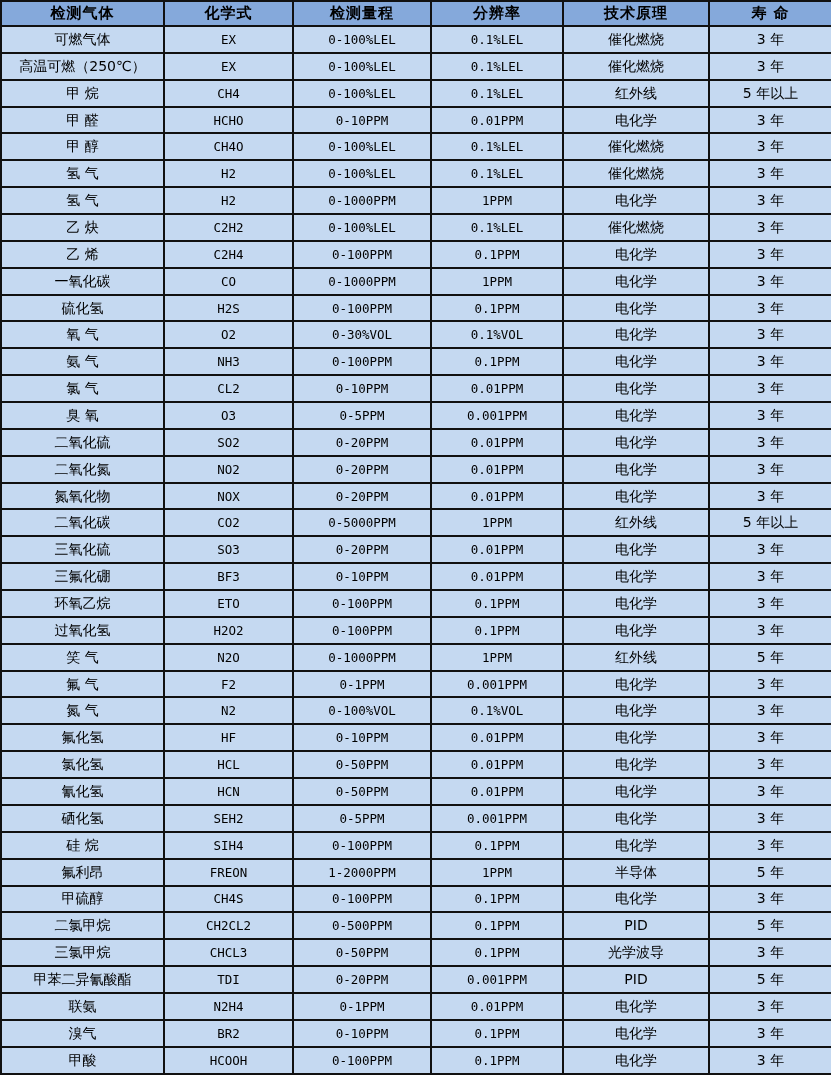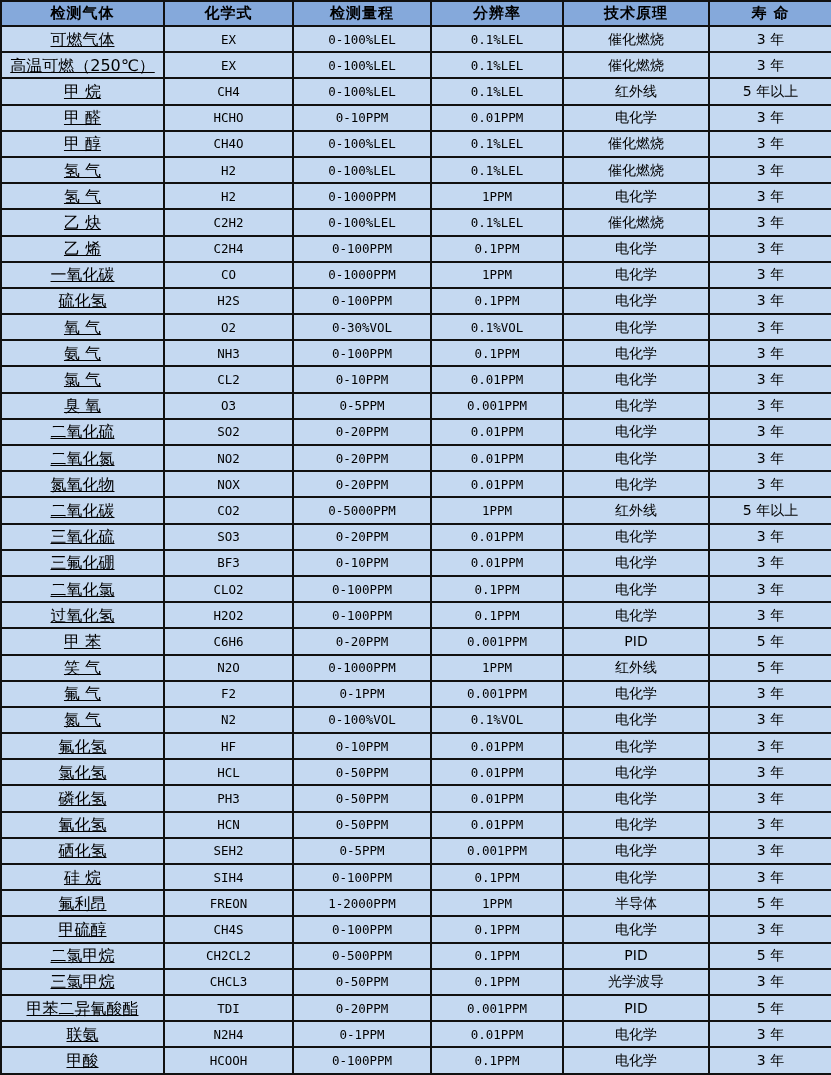--- a/index.html
+++ b/index.html
@@ -40,22 +40,21 @@
     background: #c5d9f1;
     font-size: 14px;
     height: 21px;
     line-height: 21px;
   }
   .spec td.latin {
     font-family: "DejaVu Sans Mono", "Liberation Mono", monospace;
     font-size: 12.5px;
   }
   .spec td.gas-name {
-    font-size: 16px;
-    text-decoration: underline;
+    font-size: 14px;
   }
 </style>
 </head>
 <body>
 
 <table class="spec">
   <colgroup>
     <col style="width:163px">
     <col style="width:129px">
     <col style="width:138px">
@@ -236,42 +235,34 @@
       </tr>
       <tr>
         <td class="gas-name">三氟化硼</td>
         <td class="latin">BF3</td>
         <td class="latin">0-10PPM</td>
         <td class="latin">0.01PPM</td>
         <td>电化学</td>
         <td>3 年</td>
       </tr>
       <tr>
-        <td class="gas-name">二氧化氯</td>
-        <td class="latin">CLO2</td>
+        <td class="gas-name">环氧乙烷</td>
+        <td class="latin">ETO</td>
         <td class="latin">0-100PPM</td>
         <td class="latin">0.1PPM</td>
         <td>电化学</td>
         <td>3 年</td>
       </tr>
       <tr>
         <td class="gas-name">过氧化氢</td>
         <td class="latin">H2O2</td>
         <td class="latin">0-100PPM</td>
         <td class="latin">0.1PPM</td>
         <td>电化学</td>
         <td>3 年</td>
-      </tr>
-      <tr>
-        <td class="gas-name">甲 苯</td>
-        <td class="latin">C6H6</td>
-        <td class="latin">0-20PPM</td>
-        <td class="latin">0.001PPM</td>
-        <td>PID</td>
-        <td>5 年</td>
       </tr>
       <tr>
         <td class="gas-name">笑 气</td>
         <td class="latin">N2O</td>
         <td class="latin">0-1000PPM</td>
         <td class="latin">1PPM</td>
         <td>红外线</td>
         <td>5 年</td>
       </tr>
       <tr>
@@ -300,28 +291,20 @@
       </tr>
       <tr>
         <td class="gas-name">氯化氢</td>
         <td class="latin">HCL</td>
         <td class="latin">0-50PPM</td>
         <td class="latin">0.01PPM</td>
         <td>电化学</td>
         <td>3 年</td>
       </tr>
       <tr>
-        <td class="gas-name">磷化氢</td>
-        <td class="latin">PH3</td>
-        <td class="latin">0-50PPM</td>
-        <td class="latin">0.01PPM</td>
-        <td>电化学</td>
-        <td>3 年</td>
-      </tr>
-      <tr>
         <td class="gas-name">氰化氢</td>
         <td class="latin">HCN</td>
         <td class="latin">0-50PPM</td>
         <td class="latin">0.01PPM</td>
         <td>电化学</td>
         <td>3 年</td>
       </tr>
       <tr>
         <td class="gas-name">硒化氢</td>
         <td class="latin">SEH2</td>
@@ -380,20 +363,28 @@
       </tr>
       <tr>
         <td class="gas-name">联氨</td>
         <td class="latin">N2H4</td>
         <td class="latin">0-1PPM</td>
         <td class="latin">0.01PPM</td>
         <td>电化学</td>
         <td>3 年</td>
       </tr>
       <tr>
+        <td class="gas-name">溴气</td>
+        <td class="latin">BR2</td>
+        <td class="latin">0-10PPM</td>
+        <td class="latin">0.1PPM</td>
+        <td>电化学</td>
+        <td>3 年</td>
+      </tr>
+      <tr>
         <td class="gas-name">甲酸</td>
         <td class="latin">HCOOH</td>
         <td class="latin">0-100PPM</td>
         <td class="latin">0.1PPM</td>
         <td>电化学</td>
         <td>3 年</td>
       </tr>
     </tbody>
 </table>
 

